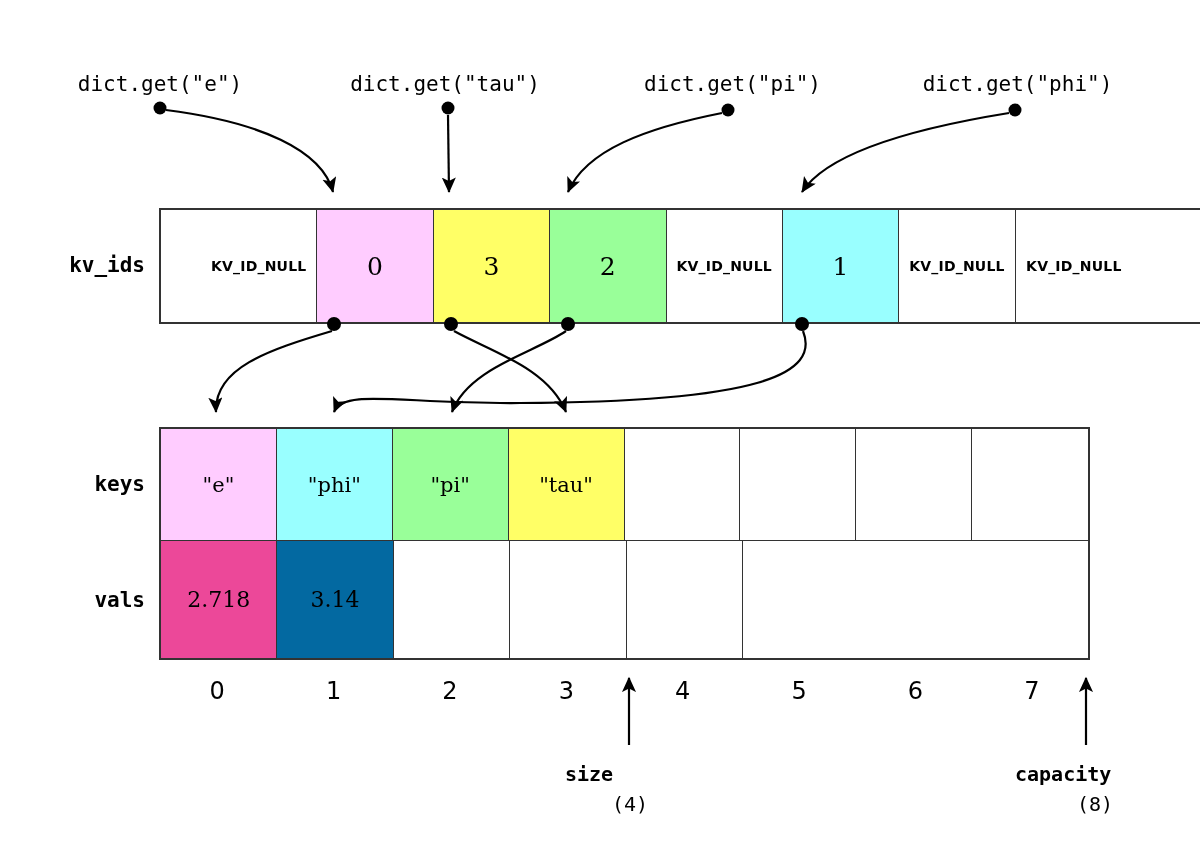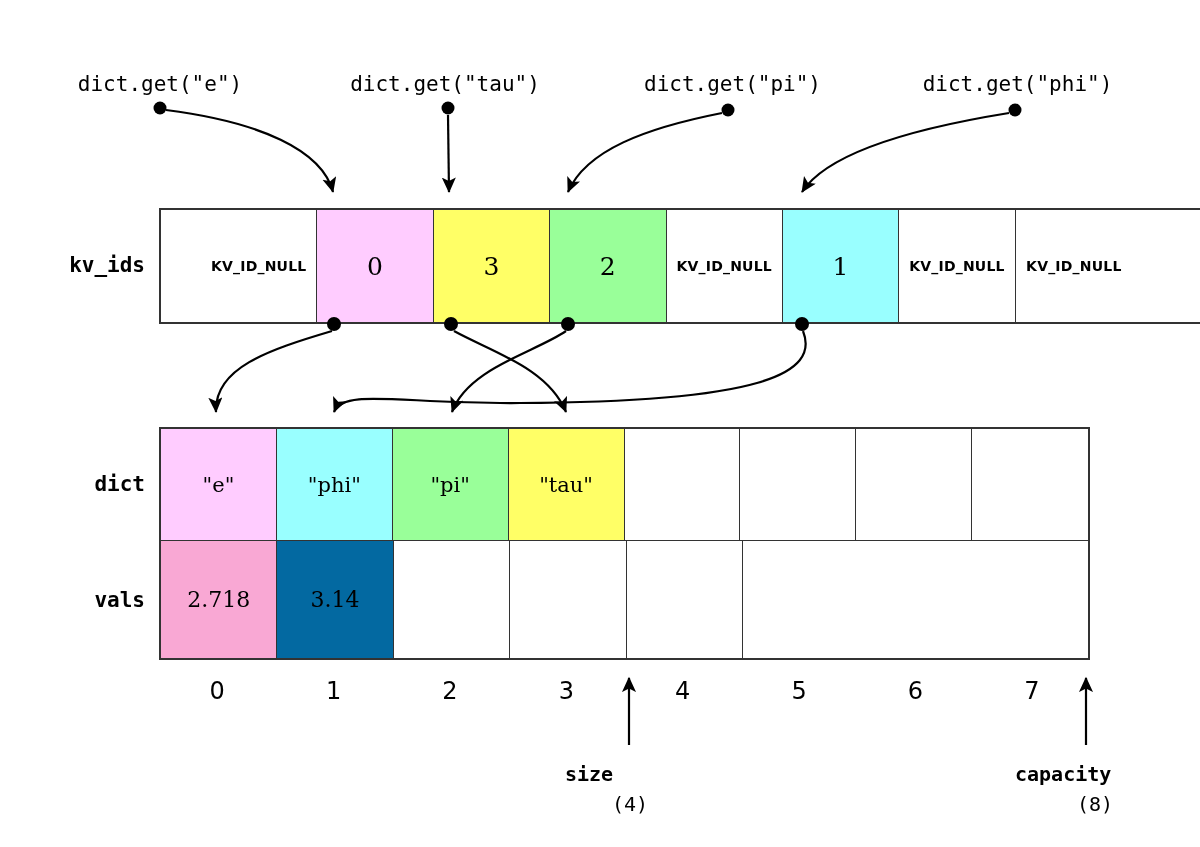--- a/index.html
+++ b/index.html
@@ -99,21 +99,21 @@
 <body>
 
 <div id="canvas">
 
   <div class="callout" style="left:50px; top:72px; width:220px;">dict.get("e")</div>
   <div class="callout" style="left:325px; top:72px; width:240px;">dict.get("tau")</div>
   <div class="callout" style="left:620px; top:72px; width:225px;">dict.get("pi")</div>
   <div class="callout" style="left:895px; top:72px; width:245px;">dict.get("phi")</div>
 
   <div class="rowlabel" style="left:20px; top:253px; width:125px;">kv_ids</div>
-  <div class="rowlabel" style="left:20px; top:472px; width:125px;">dict</div>
+  <div class="rowlabel" style="left:20px; top:472px; width:125px;">keys</div>
   <div class="rowlabel" style="left:20px; top:588px; width:125px;">vals</div>
 
   <div class="grid" style="left:159px; top:208px; width:1117px; height:116px;padding-left:40px;">
     <div class="cell null-cell" style="width:116.375px; background:#ffffff;">KV_ID_NULL</div>
     <div class="cell" style="width:116.375px; background:#ffccff;">0</div>
     <div class="cell" style="width:116.375px; background:#ffff66;">3</div>
     <div class="cell" style="width:116.375px; background:#99ff99;">2</div>
     <div class="cell null-cell" style="width:116.375px; background:#ffffff;">KV_ID_NULL</div>
     <div class="cell" style="width:116.375px; background:#99ffff;">1</div>
     <div class="cell null-cell" style="width:116.375px; background:#ffffff;">KV_ID_NULL</div>
@@ -125,21 +125,21 @@
     <div class="cell keycell" style="width:116.375px; background:#99ffff;">"phi"</div>
     <div class="cell keycell" style="width:116.375px; background:#99ff99;">"pi"</div>
     <div class="cell keycell" style="width:116.375px; background:#ffff66;">"tau"</div>
     <div class="cell keycell" style="width:116.375px; background:#ffffff;"></div>
     <div class="cell keycell" style="width:116.375px; background:#ffffff;"></div>
     <div class="cell keycell" style="width:116.375px; background:#ffffff;"></div>
     <div class="cell keycell" style="width:116.375px; background:#ffffff;"></div>
   </div>
 
   <div class="grid" style="left:159px; top:541px; width:931px; height:119px; border-top:none;">
-    <div class="cell valcell" style="width:116.375px; background:#f9a8d4;">2.718</div>
+    <div class="cell valcell" style="width:116.375px; background:#ec4899;">2.718</div>
     <div class="cell valcell" style="width:116.375px; background:#0369a1;">3.14</div>
     <div class="cell valcell" style="width:116.375px; background:#ffffff;"></div>
     <div class="cell valcell" style="width:116.375px; background:#ffffff;"></div>
     <div class="cell valcell" style="width:116.375px; background:#ffffff;"></div>
     <div class="cell valcell" style="width:116.375px; background:#ffffff;"></div>
   </div>
 
   <div class="idxrow" style="left:159px; top:672px; width:931px; height:38px;">
     <div class="idx" style="width:116.375px;">0</div>
     <div class="idx" style="width:116.375px;">1</div>

